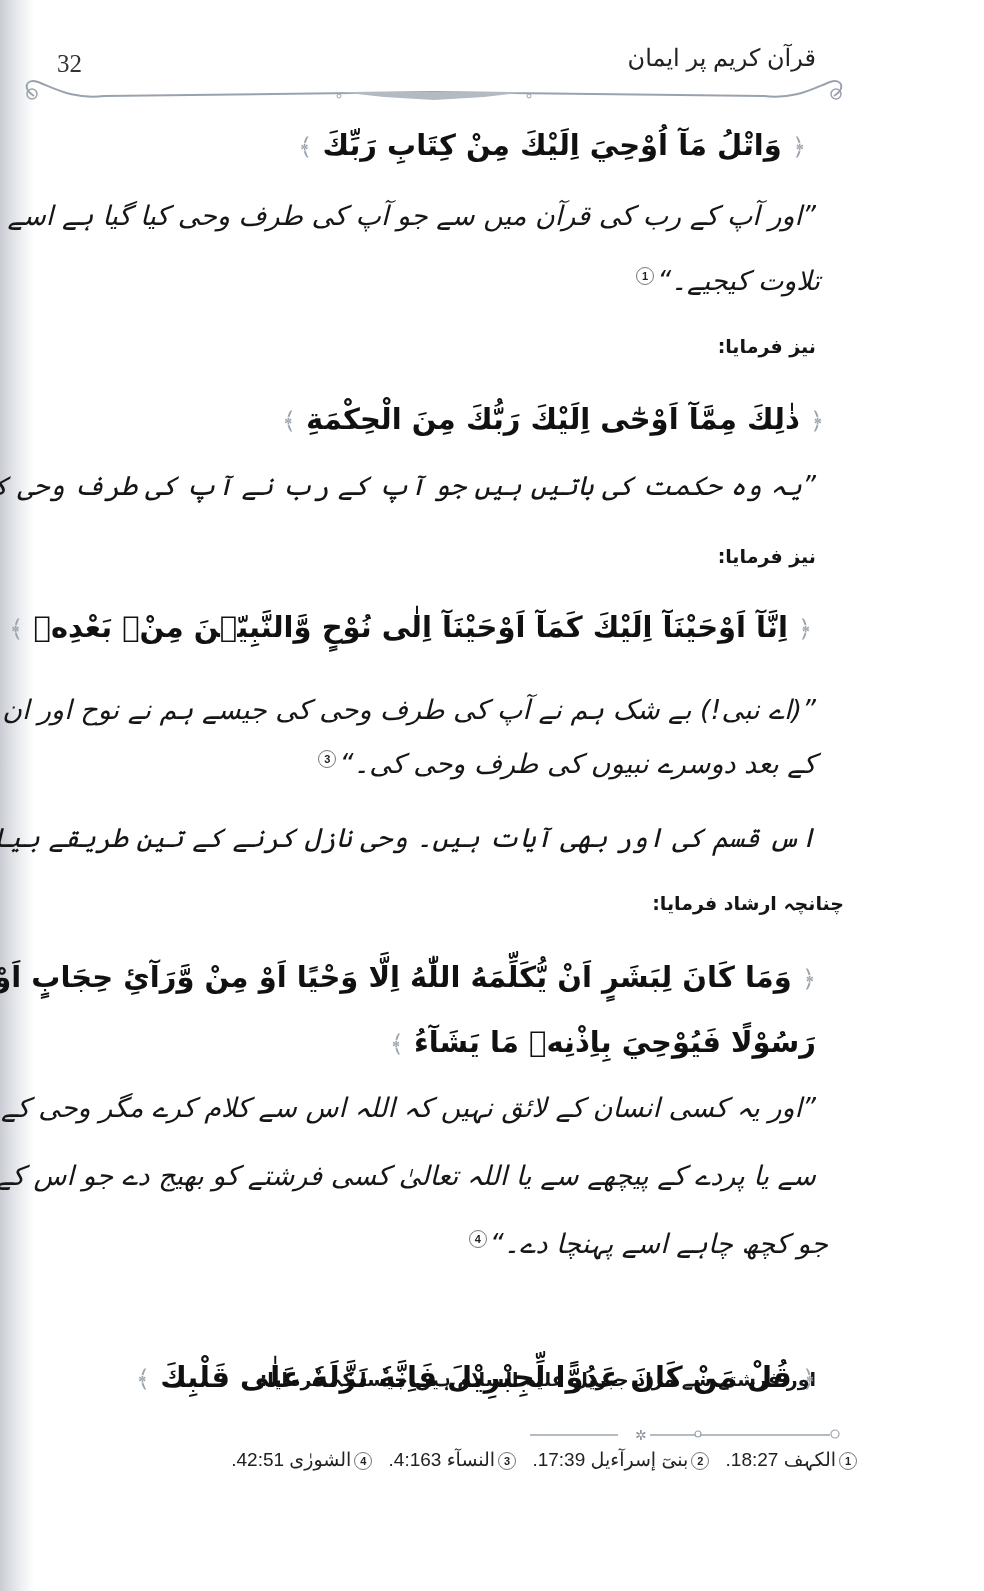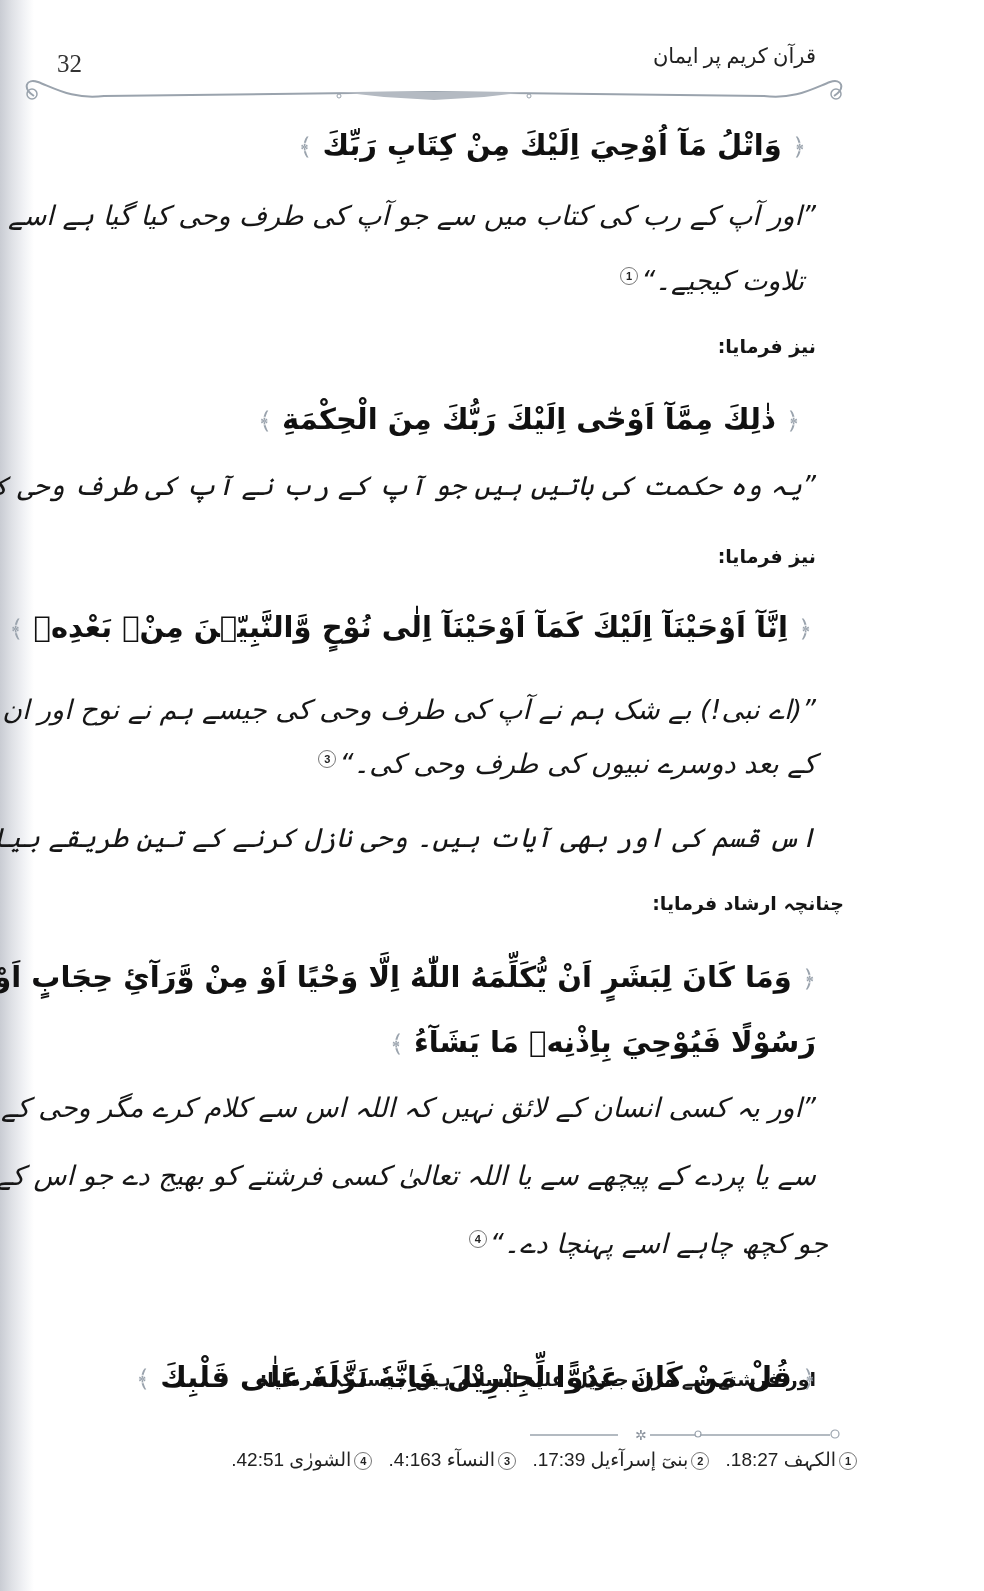--- a/index.html
+++ b/index.html
@@ -24,22 +24,22 @@
     .page-number {
       position: absolute;
       left: 57px; top: 50px;
       font-family: Liberation Serif, serif;
       font-size: 25px;
       color: #333;
     }
     .running-title {
       position: absolute;
       right: 168px; top: 44px;
-      font-family: Liberation Serif, serif;
-      font-size: 21px;
+      font-family: Liberation Sans, sans-serif;
+      font-size: 24px;
       direction: rtl;
       color: #222;
       text-align: center;
     }
     .header-rule {
       position: absolute;
       left: 14px; top: 78px;
       width: 840px; height: 30px;
     }
     .line {
@@ -131,28 +131,28 @@
   <circle cx="325" cy="18" r="2" fill="none" stroke="#9aa3ad"></circle>
   <circle cx="515" cy="18" r="2" fill="none" stroke="#9aa3ad"></circle>
 </svg>
 
 <div class="line arabic" style="right:178px; top:128px;">
   <span class="bracket">﴿</span>
   <span>وَاتْلُ مَآ اُوْحِيَ اِلَيْكَ مِنْ كِتَابِ رَبِّكَ</span>
   <span class="bracket">﴾</span>
 </div>
 
-<div class="line urdu" style="right:168px; top:200px;">”اور آپ کے رب کی کتاب میں سے جو آپ کی طرف وحی کیا گیا ہے اسے</div>
-<div class="line urdu" style="right:180px; top:265px;">
+<div class="line urdu" style="right:168px; top:200px;">”اور آپ کے رب کی قرآن میں سے جو آپ کی طرف وحی کیا گیا ہے اسے</div>
+<div class="line urdu" style="right:164px; top:265px;">
   <span>تلاوت کیجیے۔“</span><span class="fn-marker">1</span>
 </div>
 
 <div class="line urdu-bold" style="right:168px; top:335px;">نیز فرمایا:</div>
 
-<div class="line arabic" style="right:184px; top:402px;">
+<div class="line arabic" style="right:160px; top:402px;">
   <span class="bracket">﴿</span>
   <span>ذٰلِكَ مِمَّآ اَوْحٰٓى اِلَيْكَ رَبُّكَ مِنَ الْحِكْمَةِ</span>
   <span class="bracket">﴾</span>
 </div>
 
 <div class="line urdu" style="right:168px; top:470px;">
   <span>”یہ وہ حکمت کی باتیں ہیں جو آپ کے رب نے آپ کی طرف وحی کی ہیں۔“</span>
 </div>
 
 <div class="line urdu-bold" style="right:168px; top:545px;">نیز فرمایا:</div>

